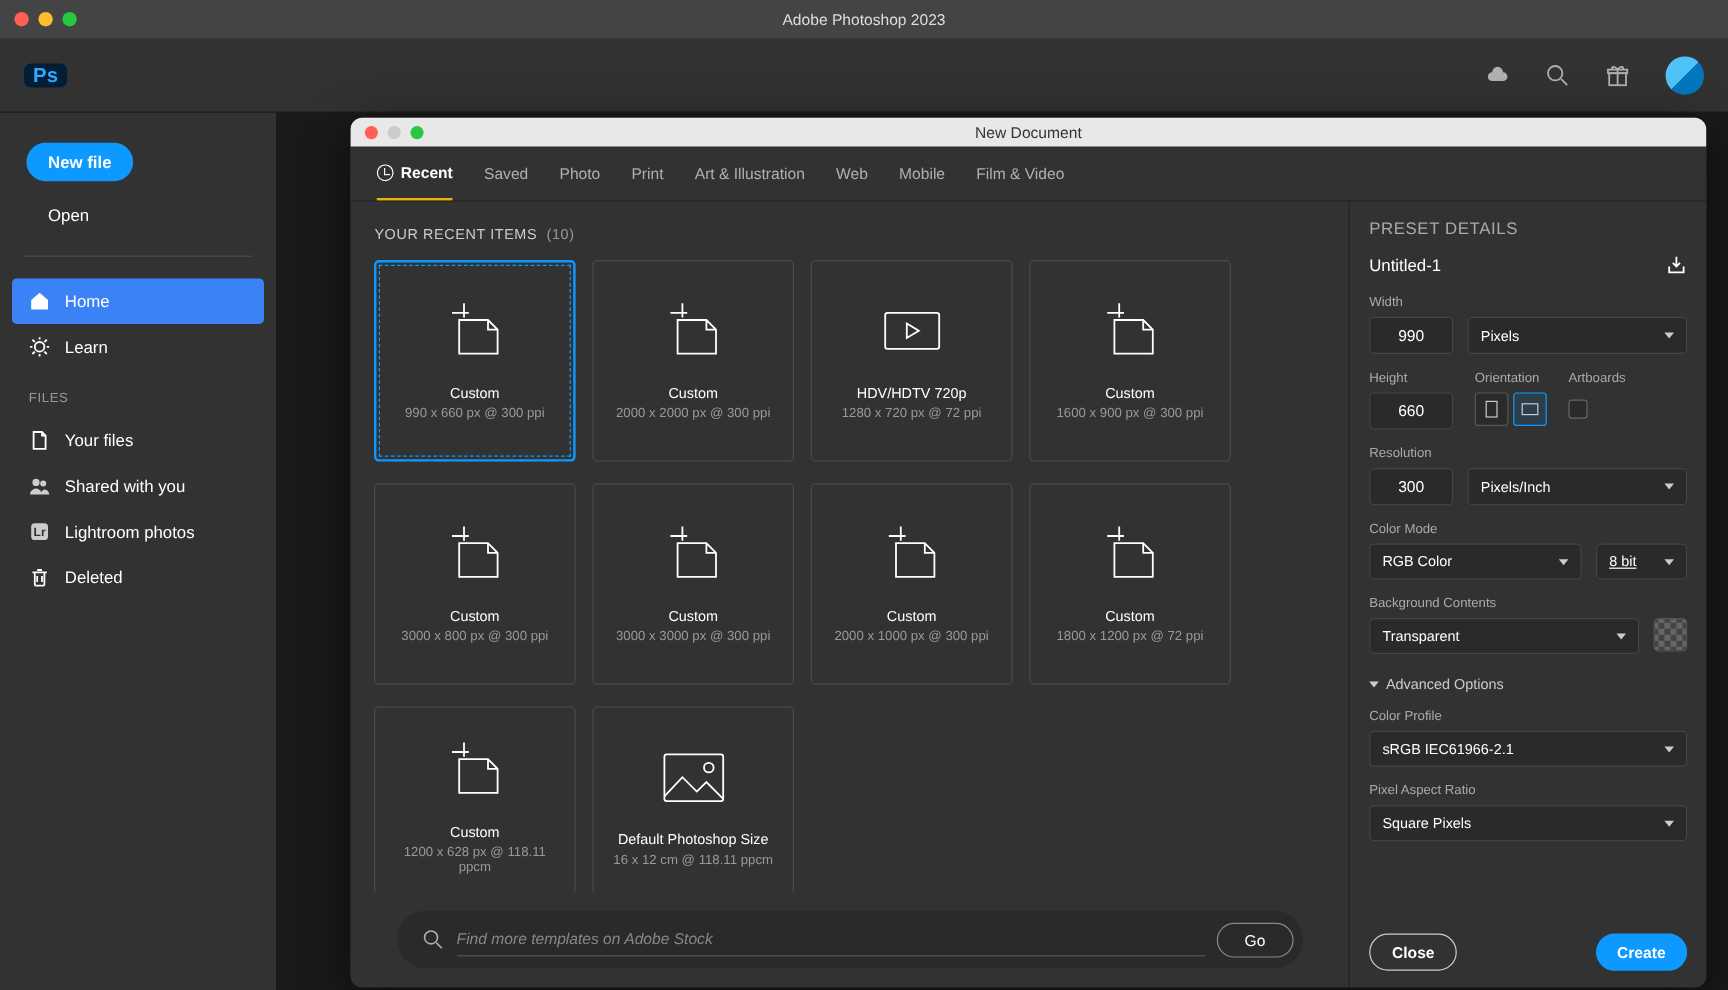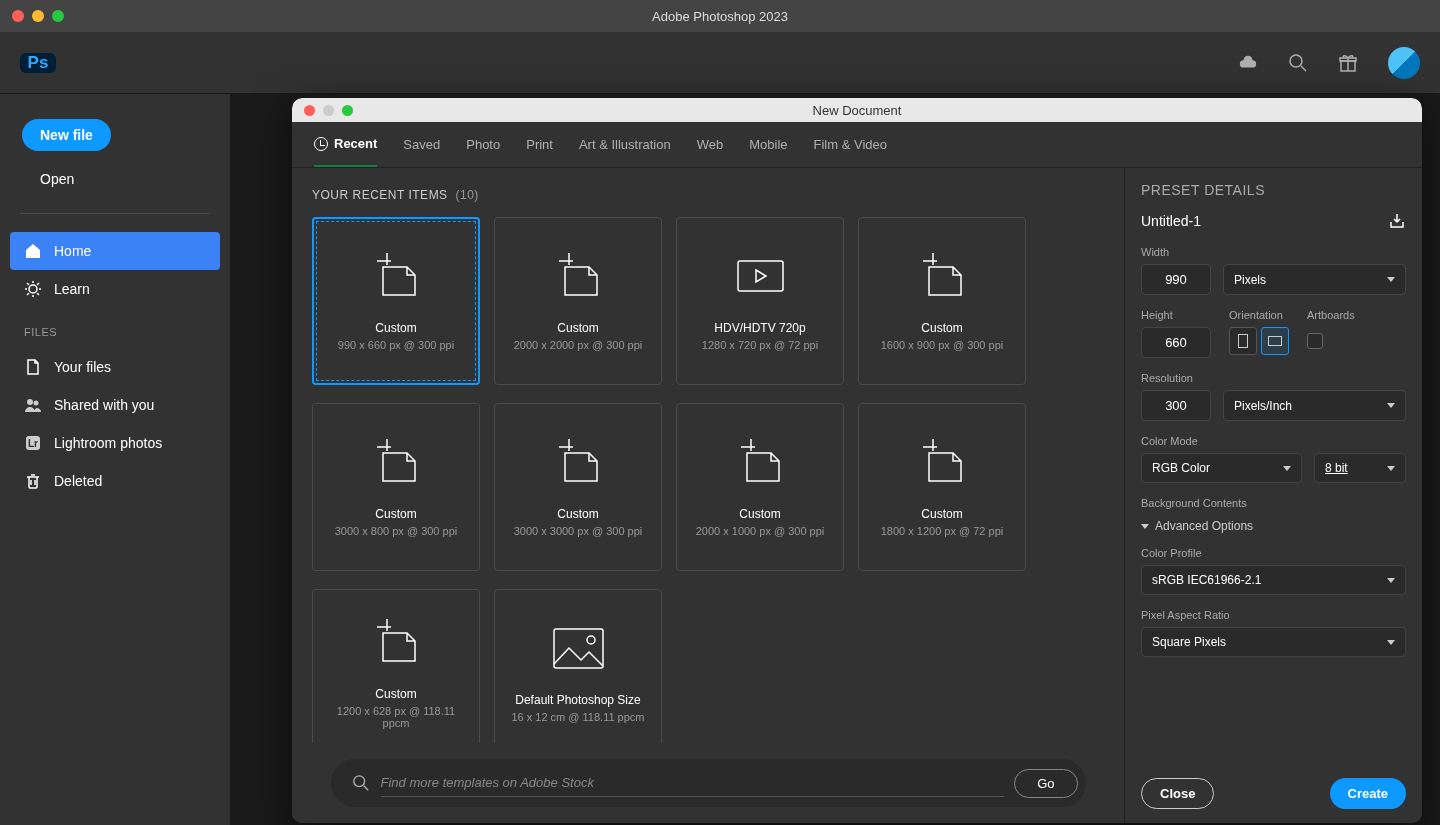--- a/index.html
+++ b/index.html
@@ -41,21 +41,21 @@
 .modal { position: absolute; left: 62px; top: 4px; width: 1130px; height: 725px; background: #323232; border-radius: 10px; display: flex; flex-direction: column; overflow: hidden; box-shadow: 0 10px 40px rgba(0,0,0,.6); }
 .modal-titlebar { height: 24px; background: #e8e8e8; display: flex; align-items: center; position: relative; border-radius: 10px 10px 0 0; }
 .modal-titlebar .light { width: 11px; height: 11px; }
 .modal-titlebar .light.yellow { background: #ccc; }
 .modal-titlebar .light.green { background: #28c840; }
 .modal-title { position: absolute; left: 50%; transform: translateX(-50%); font-size: 13px; color: #333; font-weight: 400;}
 
 
 .modal-tabs { display: flex; align-items: center; gap: 26px; padding: 0 22px; height: 46px; border-bottom: 1px solid #222; background: #323232; }
 .tab { font-size: 13px; color: #b0b0b0; cursor: pointer; display: flex; align-items: center; gap: 6px; height: 100%; }
-.tab.active { color: #fff; font-weight: 600; border-bottom: 2px solid #15803d; }
+.tab.active { color: #fff; font-weight: 600; border-bottom: 2px solid #eab308; }
 .clock-icon { width: 14px; height: 14px; border: 1.5px solid currentColor; border-radius: 50%; position: relative; }
 .clock-icon::after { content: ''; position: absolute; width: 4px; height: 5px; border-left: 1.5px solid currentColor; border-bottom: 1.5px solid currentColor; top: 2px; left: 5px; }
 
 
 .modal-body { flex: 1; display: flex; overflow: hidden; }
 
 
 .presets-area { flex: 1; background: #323232; padding: 20px 20px 0; display: flex; flex-direction: column; overflow: hidden; }
 .presets-header { font-size: 12px; color: #ccc; margin-bottom: 15px; letter-spacing: .5px; }
 .presets-header .count { color: #999; margin-left: 4px; margin-top: 36px; }
@@ -84,21 +84,21 @@
 .name-row { display: flex; align-items: center; justify-content: space-between; margin-bottom: 16px; }
 .name-text { font-size: 14px; color: #fff; flex: 1; }
 .download-icon { width: 18px; height: 18px; }
 
 .field-label { font-size: 11px; color: #aaa; margin-bottom: 6px; }
 .field-row { display: flex; gap: 12px; margin-bottom: 14px; }
 .field-group { display: flex; flex-direction: column; }
 .num-input { background: #2a2a2a; border: 1px solid #444; color: #fff; padding: 7px 10px; border-radius: 4px; width: 70px; font-size: 13px; text-align: center; }
 .select-box { background: #2a2a2a; border: 1px solid #444; color: #fff; padding: 7px 10px; border-radius: 4px; display: flex; align-items: center; justify-content: space-between; cursor: pointer; }
 .select-box.wide { flex: 1; }
-.select-box.fixed { width: 92px; text-decoration: underline; }
+.select-box.fixed { width: 76px; text-decoration: underline; }
 .chevron { width: 0; height: 0; border-left: 4px solid transparent; border-right: 4px solid transparent; border-top: 5px solid #ccc; }
 
 .orientation-btns { display: flex; gap: 4px; }
 .orient-btn { width: 28px; height: 28px; border: 1px solid #555; background: #2a2a2a; display: flex; align-items: center; justify-content: center; cursor: pointer; border-radius: 3px; }
 .orient-btn.active { border-color: #0d99ff; background: #0d99ff20; }
 .orient-rect { border: 1.5px solid #ccc; }
 .orient-rect.portrait { width: 10px; height: 14px; }
 .orient-rect.landscape { width: 14px; height: 10px; }
 .checkbox { width: 16px; height: 16px; border: 1px solid #666; background: #2a2a2a; border-radius: 3px; }
 
@@ -450,20 +450,27 @@
               <span>RGB Color</span>
                 <div class="chevron"></div>
             </div>
             <div class="select-box fixed">
               <span>8 bit</span>
                 <div class="chevron"></div>
             </div>
           </div>
 
           <div class="field-label">Background Contents</div>
+          <div class="field-row">
+            <div class="select-box wide">
+              <span>Transparent</span>
+                <div class="chevron"></div>
+            </div>
+            <div class="swatch"></div>
+          </div>
 
           <div class="advanced-row">
             <div class="chevron-down"></div>
             <span>Advanced Options</span>
           </div>
 
           <div class="field-label">Color Profile</div>
           <div class="field-row">
             <div class="select-box wide">
               <span>sRGB IEC61966-2.1</span>

